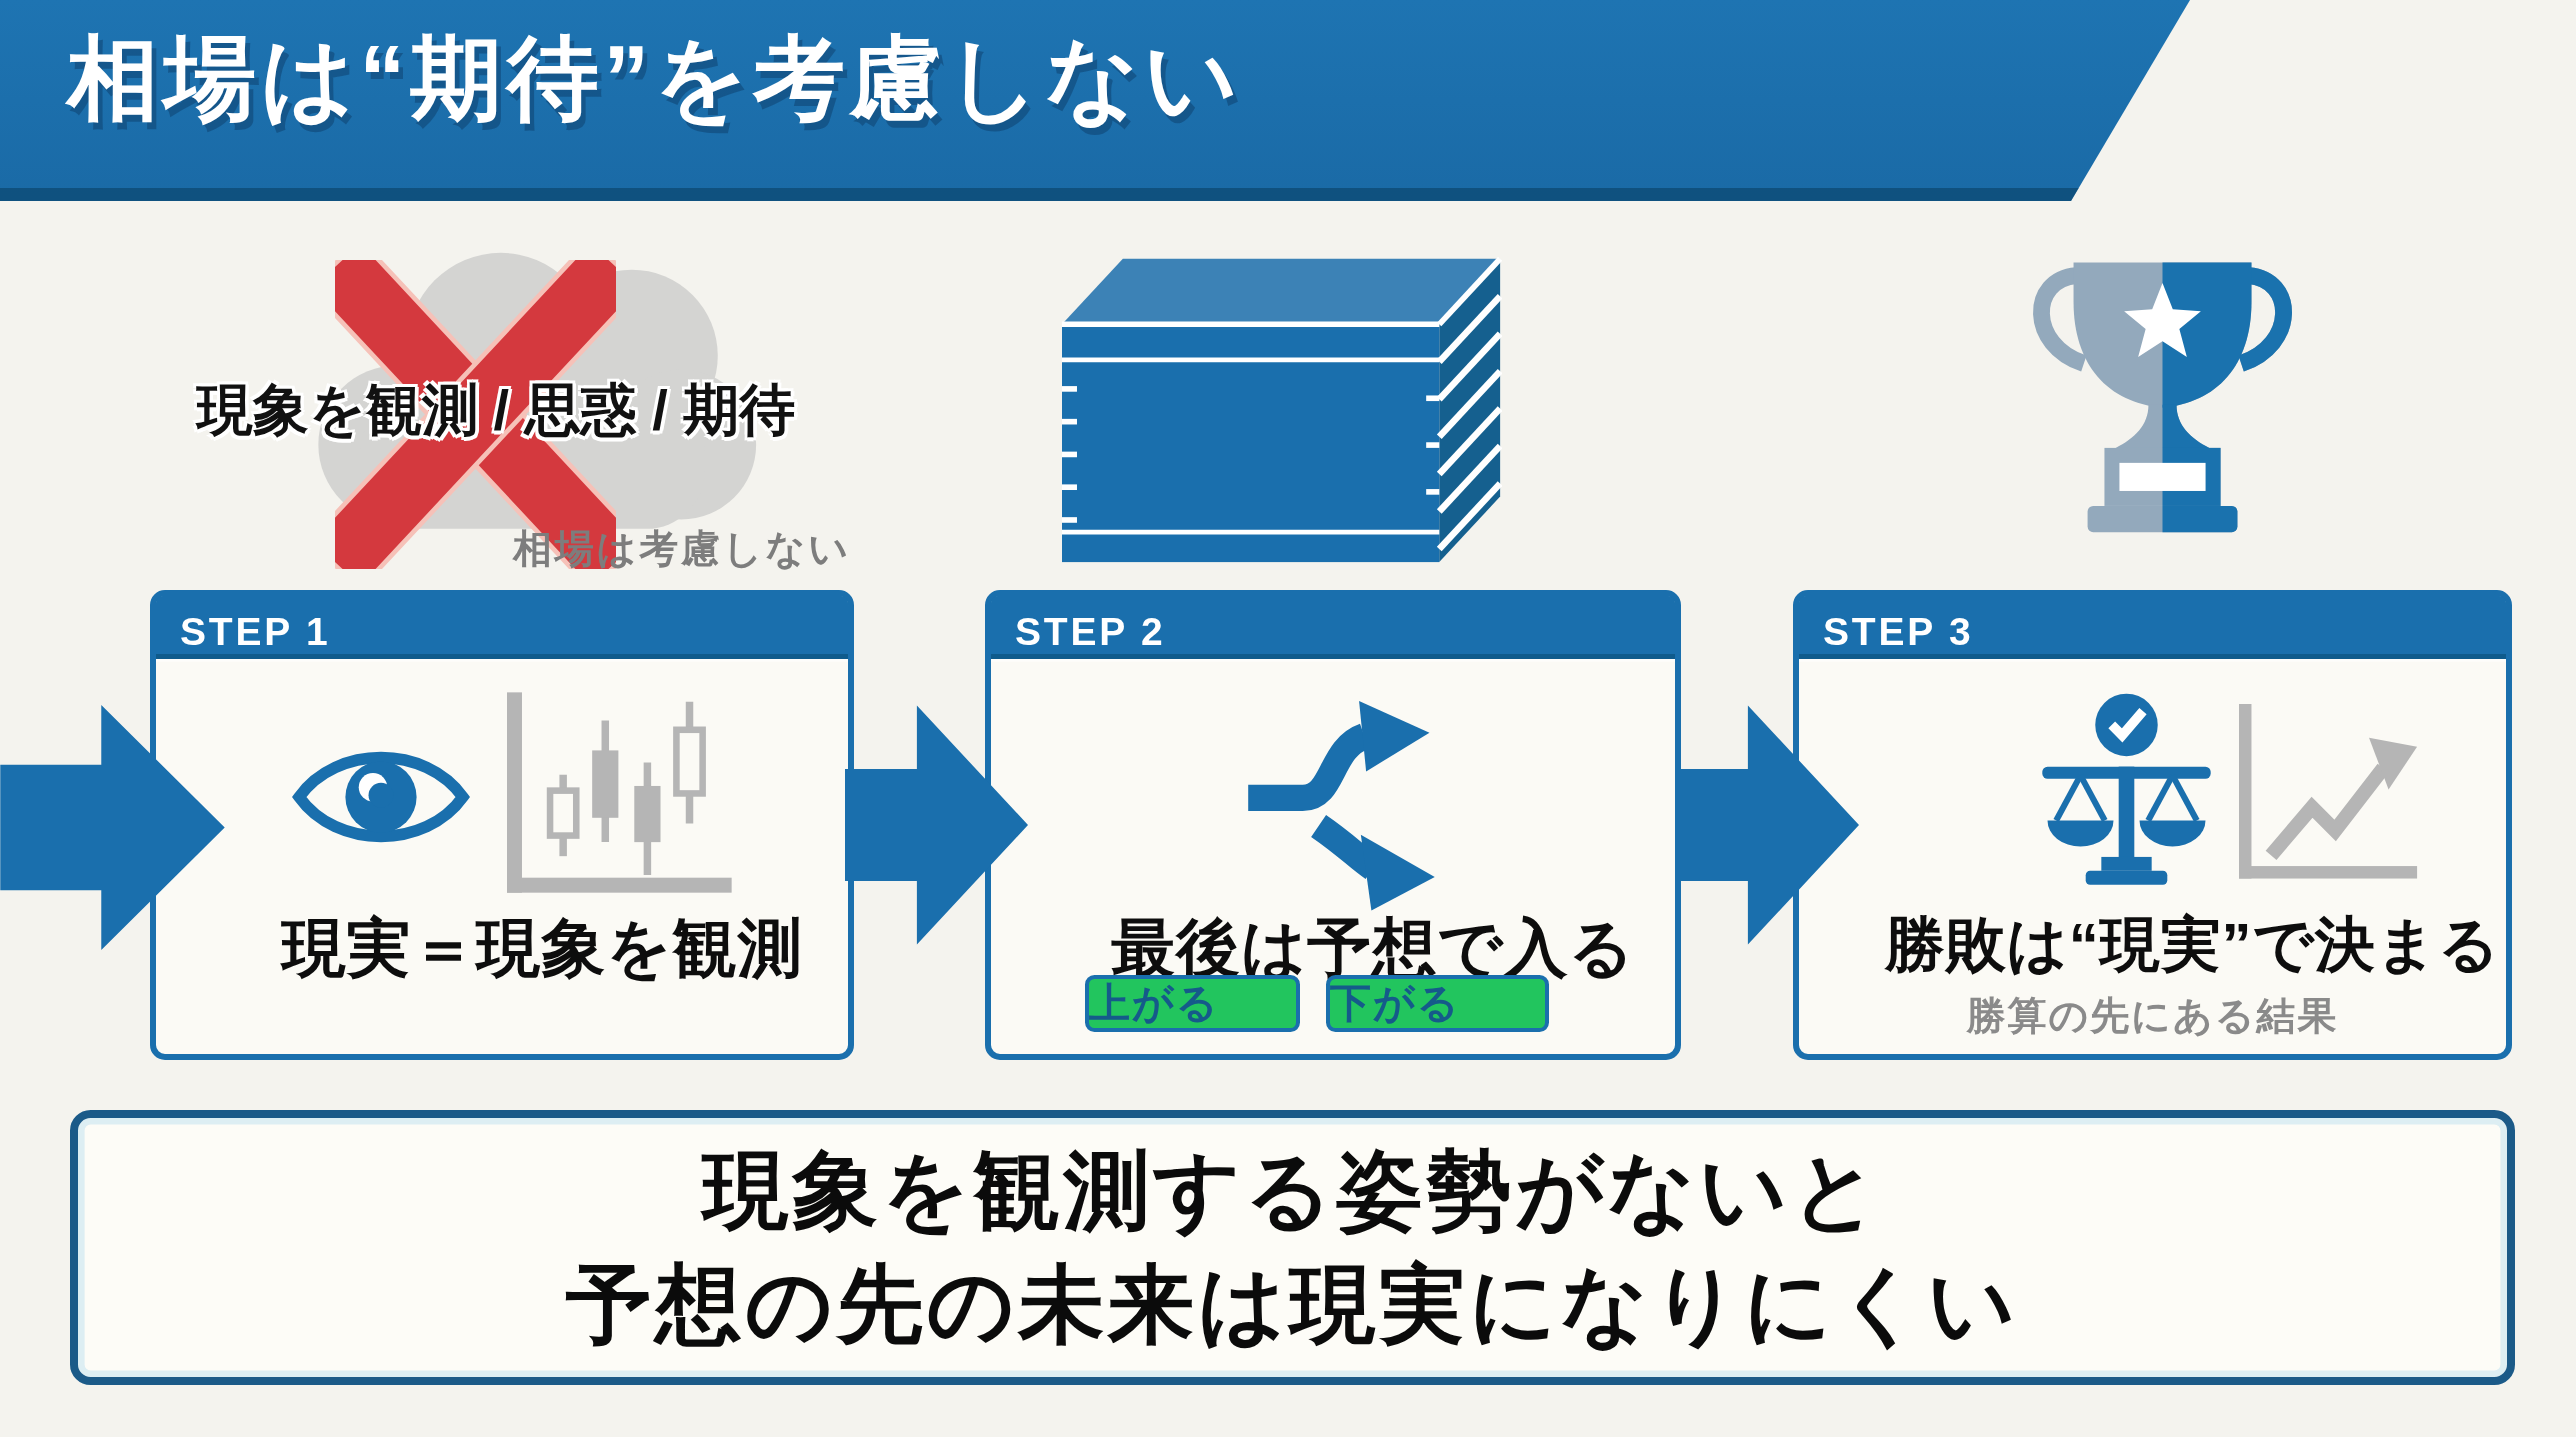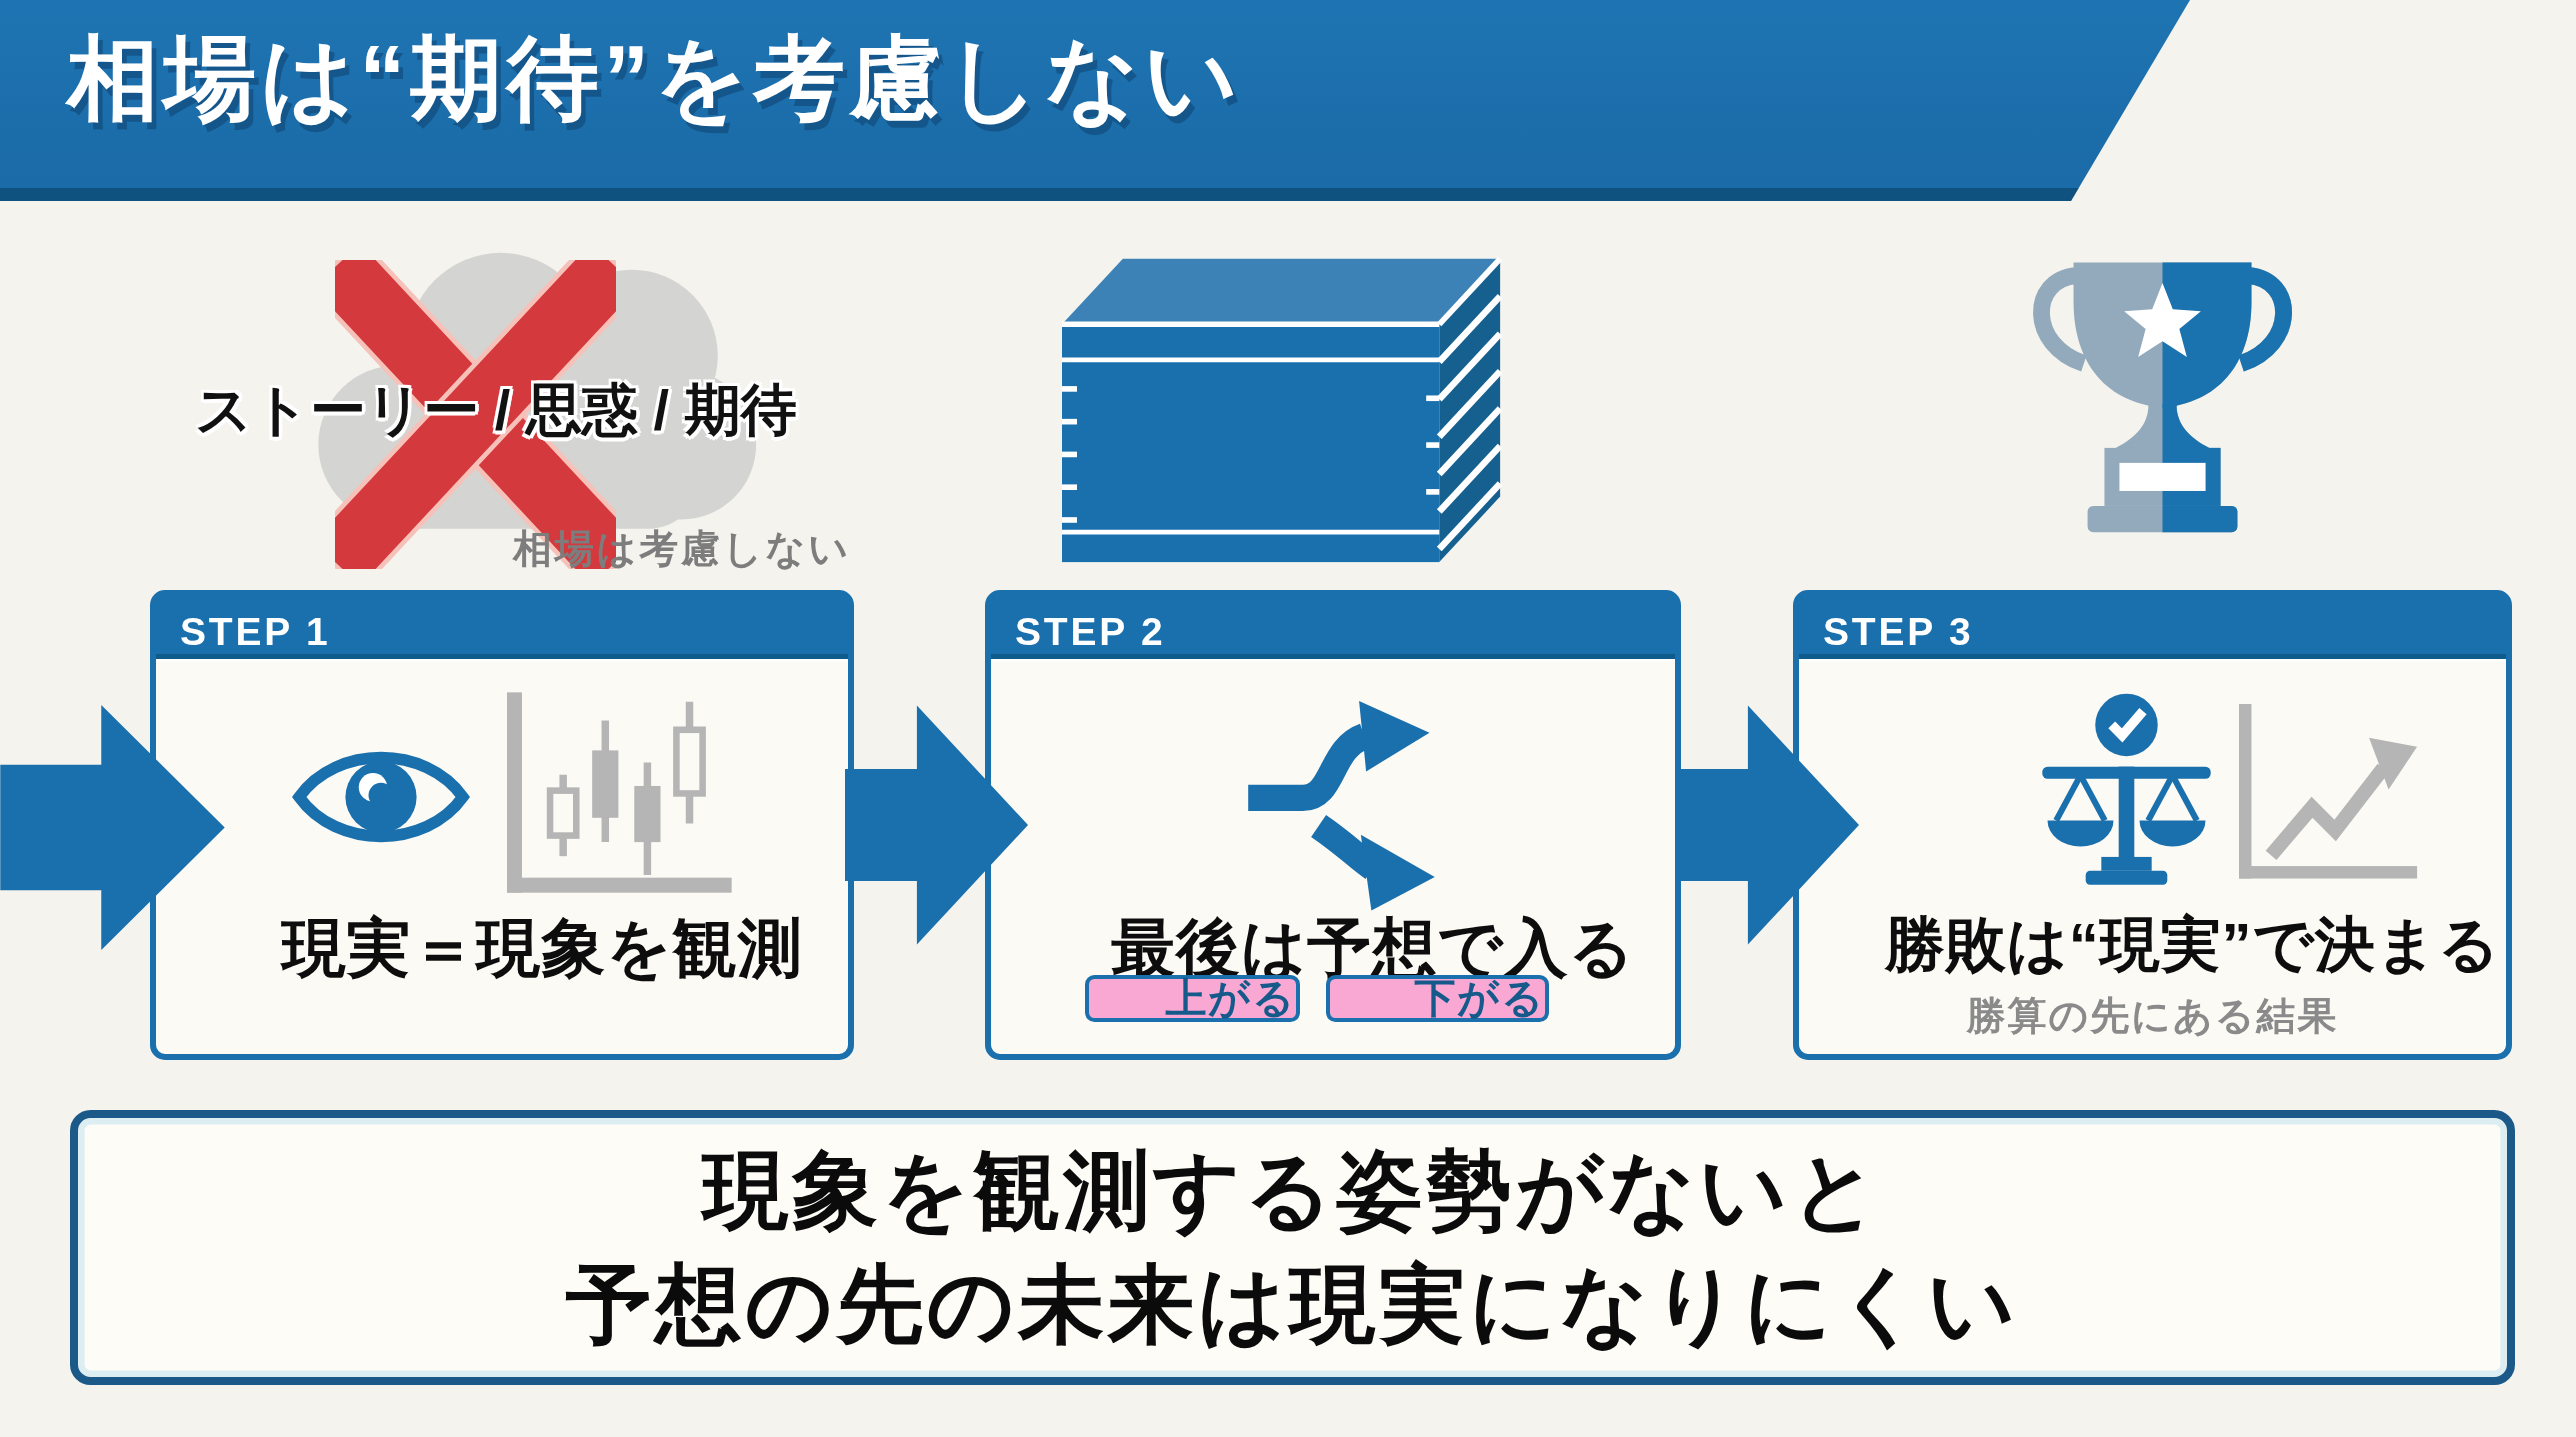--- a/index.html
+++ b/index.html
@@ -56,23 +56,23 @@
   .step-title{
     position:absolute;left:0;top:309px;width:100%;text-align:center;
     font-size:64px;font-weight:900;color:#0d0d0d;letter-spacing:0.9px;margin-left:40px;
   }
   .step-caption{
     position:absolute;left:0;top:393px;width:100%;text-align:center;
     font-size:39px;font-weight:700;color:#8a8a8a;letter-spacing:1.9px;
   }
   .icon{position:absolute;}
   .pill{
-    position:absolute;top:379px;height:47px;box-sizing:border-box;
-    border:4.7px solid #1a6fad;border-radius:9.4px;background:#f9a8d4;
-    display:flex;align-items:center;justify-content:flex-end;
+    position:absolute;top:379px;height:57px;box-sizing:border-box;
+    border:4.7px solid #1a6fad;border-radius:9.4px;background:#22c55e;
+    display:flex;align-items:center;justify-content:flex-start;
     color:#155a8a;font-size:41px;font-weight:900;letter-spacing:1.9px;
   }
   
   .flow-arrow{position:absolute;z-index:6;}
   
   .conclusion{
     position:absolute;left:70px;top:1110px;width:2445px;height:275px;box-sizing:border-box;
     background:#fdfcf7;border:8.4px solid #1b5a88;border-radius:20.6px;
     box-shadow:inset 0 0 0 6.6px rgba(150,205,235,.30);
     display:flex;flex-direction:column;align-items:center;justify-content:center;
@@ -98,21 +98,21 @@
     <rect x="55" y="170" width="368" height="145" rx="62" fill="#d4d4d2"></rect>
   </svg>
   <svg class="x-svg" width="281" height="309" viewBox="0 0 300 330">
     <g transform="rotate(47 150 165)">
       <rect x="-70" y="128" width="440" height="74" rx="8" fill="#d4393e" stroke="#f6c1b8" stroke-width="5"></rect>
     </g>
     <g transform="rotate(-47 150 165)">
       <rect x="-70" y="128" width="440" height="74" rx="8" fill="#d4393e" stroke="#f6c1b8" stroke-width="5"></rect>
     </g>
   </svg>
-  <div class="cloud-label">ストーリー / 思惑 / 期待</div>
+  <div class="cloud-label">現象を観測 / 思惑 / 期待</div>
   <div class="cloud-caption">相場は考慮しない</div>
 
   <svg class="stack-svg" width="440" height="309" viewBox="0 0 470 330">
     <polygon points="0,74 403,74 468,4 65,4" fill="#3c82b6"></polygon>
     <polygon points="403,74 468,4 468,258 403,328" fill="#15608f"></polygon>
     <rect x="0" y="74" width="403" height="254" fill="#1a6fad"></rect>
     <line x1="0" y1="74" x2="403" y2="74" stroke="#fff" stroke-width="6"></line>
     <line x1="403" y1="74" x2="468" y2="4" stroke="#fff" stroke-width="6"></line>
     <line x1="403" y1="114" x2="468" y2="44" stroke="#fff" stroke-width="7"></line>
     <line x1="403" y1="154" x2="468" y2="84" stroke="#fff" stroke-width="7"></line>

